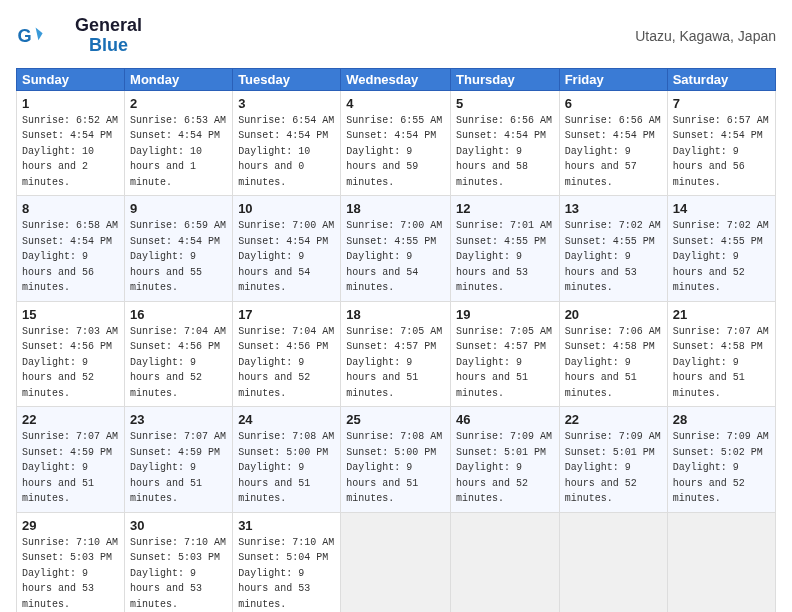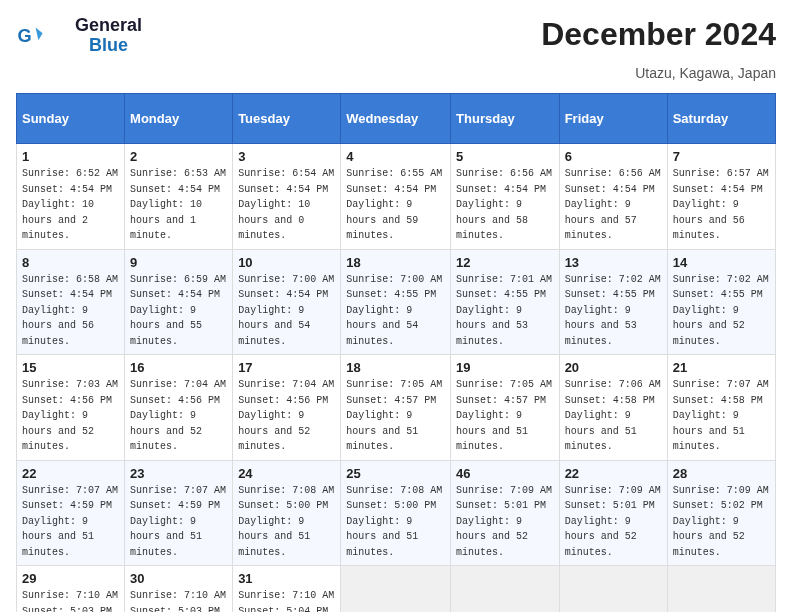--- a/index.html
+++ b/index.html
@@ -49,21 +49,21 @@
       margin-top: 12px;
     }
     .calendar {
       width: 100%;
       border-collapse: collapse;
       font-size: 11px;
     }
     .calendar thead tr th {
       background: #3a7bd5;
       color: #fff;
-      padding: 17px 5px;
+      padding: 3px 5px;
       text-align: left;
       font-size: 13px;
       font-weight: bold;
       border: 1px solid #2a60b8;
     }
     .calendar tbody tr td {
       vertical-align: top;
       padding: 5px 5px 5px 5px;
       border: 1px solid #ddd;
       min-height: 70px;
@@ -101,21 +101,20 @@
     <svg class="logo-icon" viewBox="0 0 40 40">
       <text x="2" y="28" font-size="26" font-weight="bold" fill="#1a6fb5">G</text>
       <polygon points="28,8 38,16 32,26" fill="#3a9ad9"></polygon>
     </svg>
     <div class="logo-text">
       <span>General</span>
       <span>Blue</span>
     </div>
   </div>
   <div class="title-block">
-    <div class="month-title">December 2024</div>
     <div class="location">Utazu, Kagawa, Japan</div>
   </div>
 </div>
 
 <table class="calendar">
   <thead>
     <tr>
         <th>Sunday</th>
         <th>Monday</th>
         <th>Tuesday</th>

